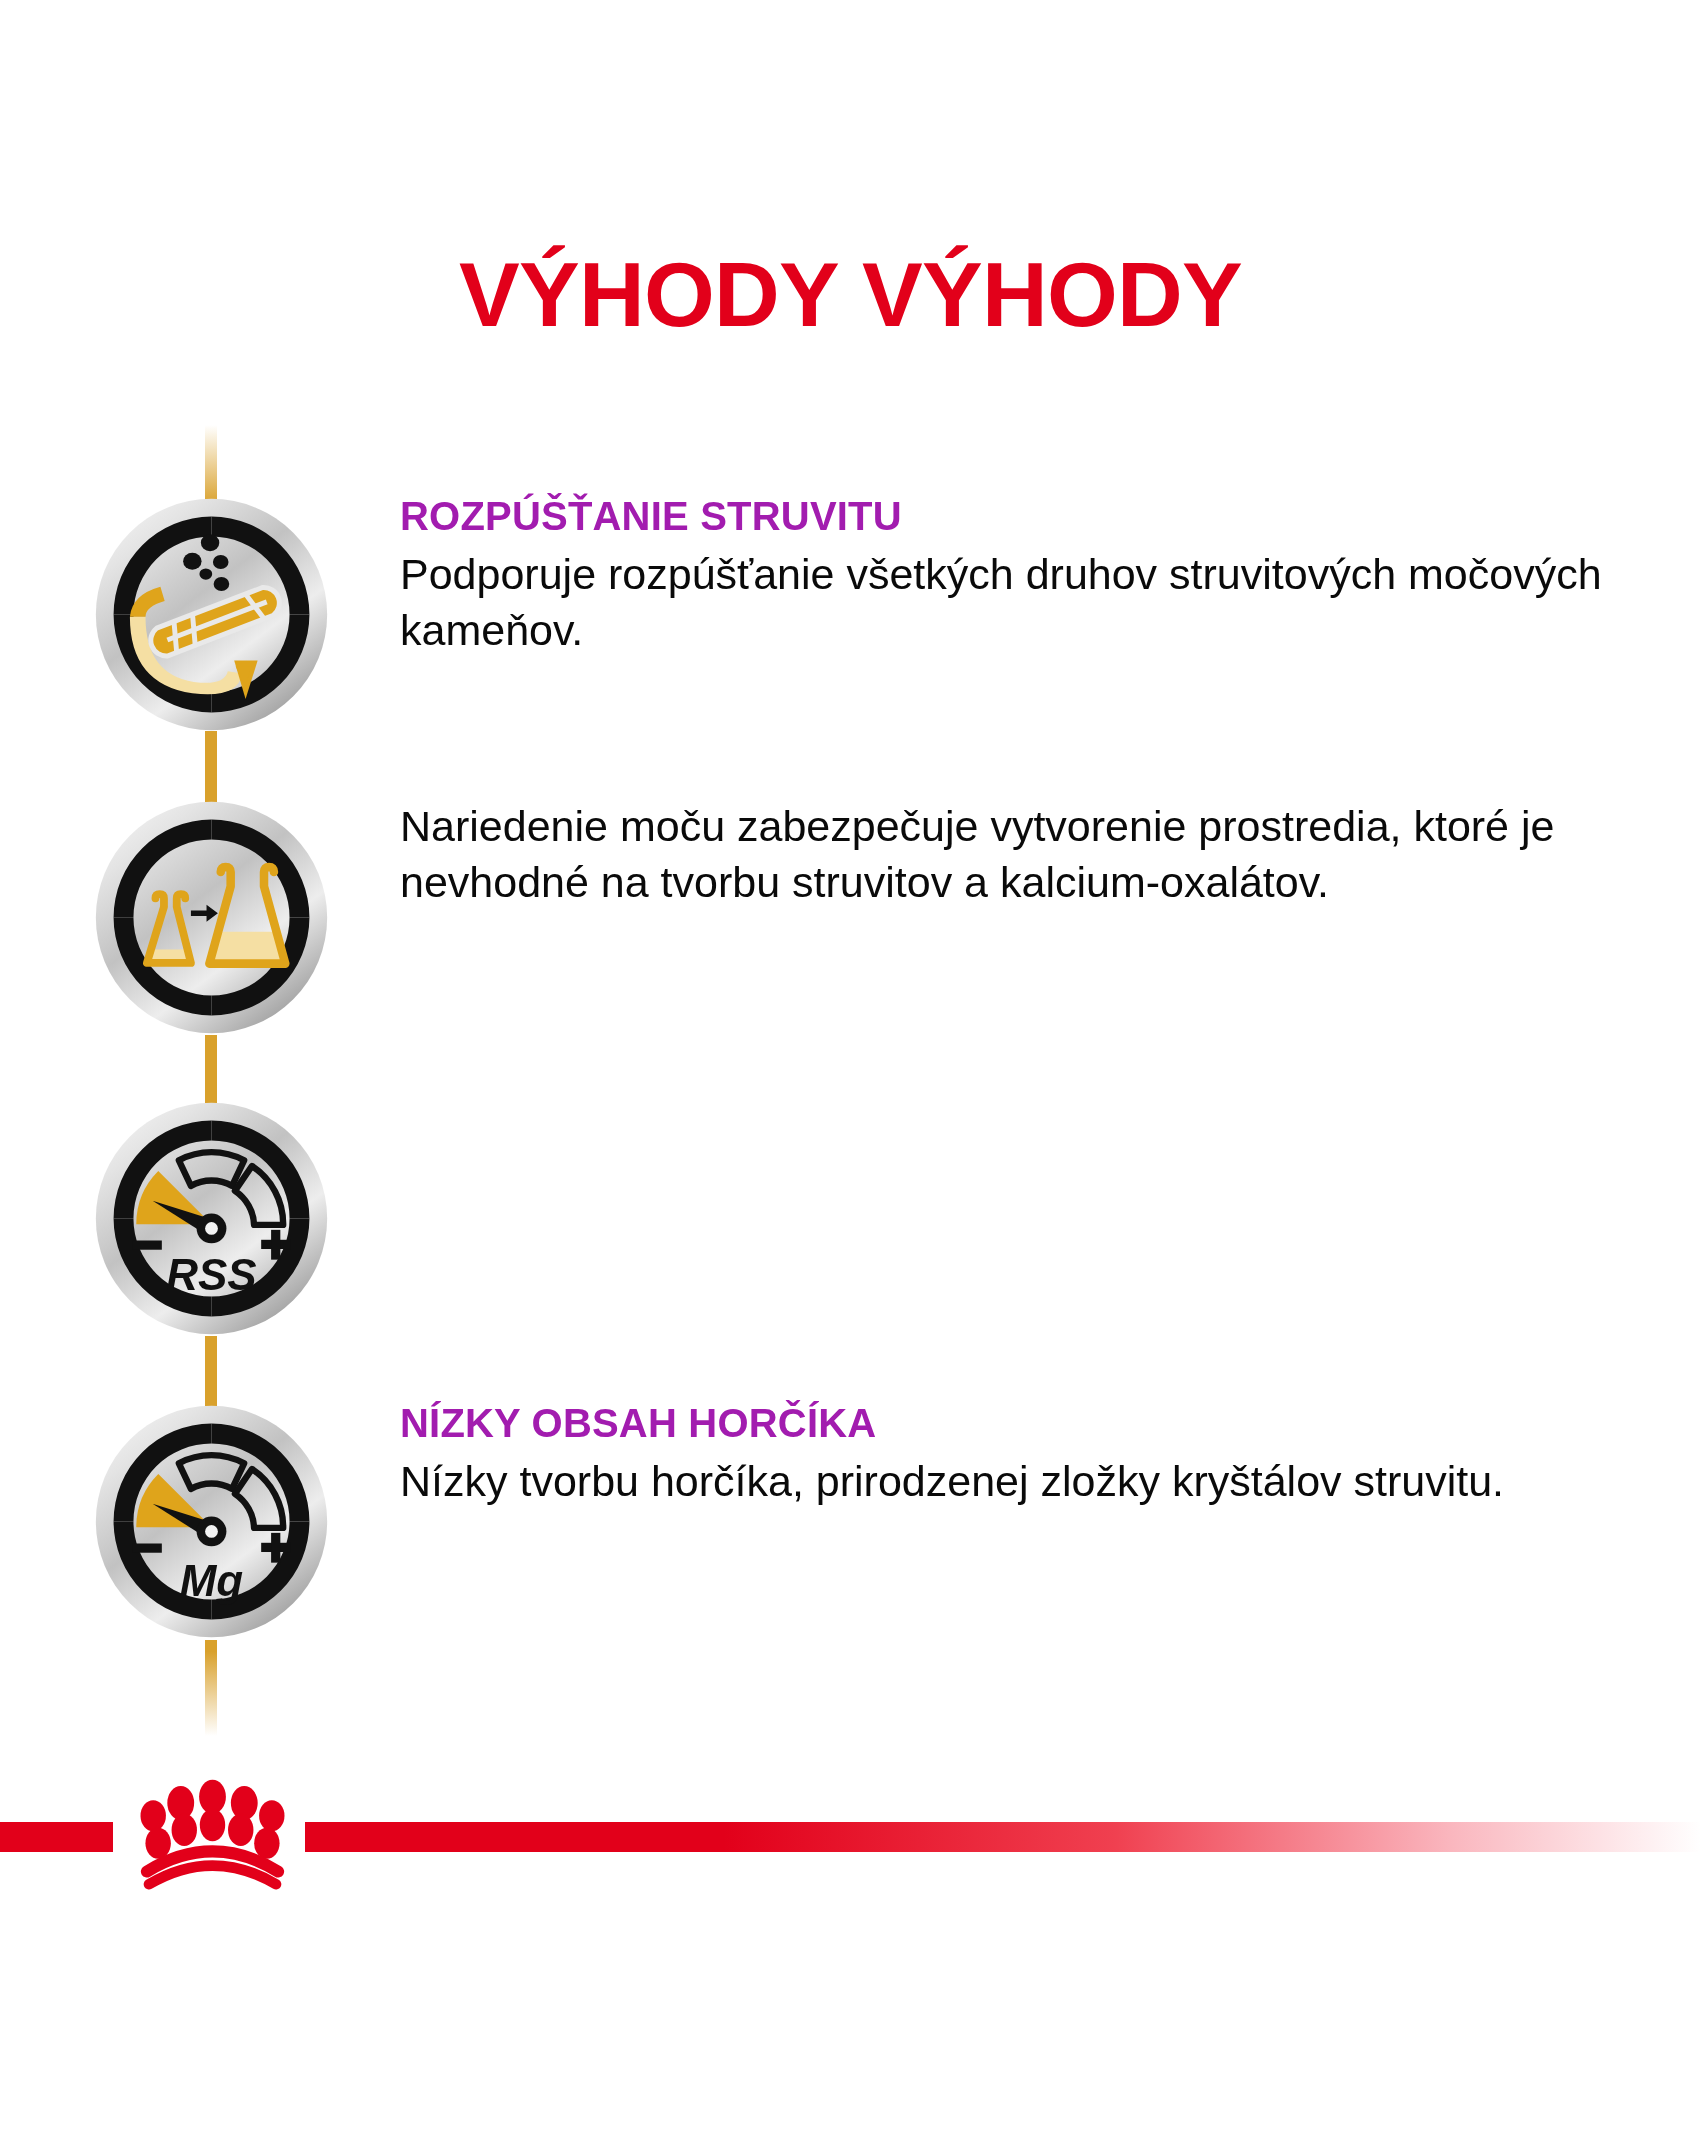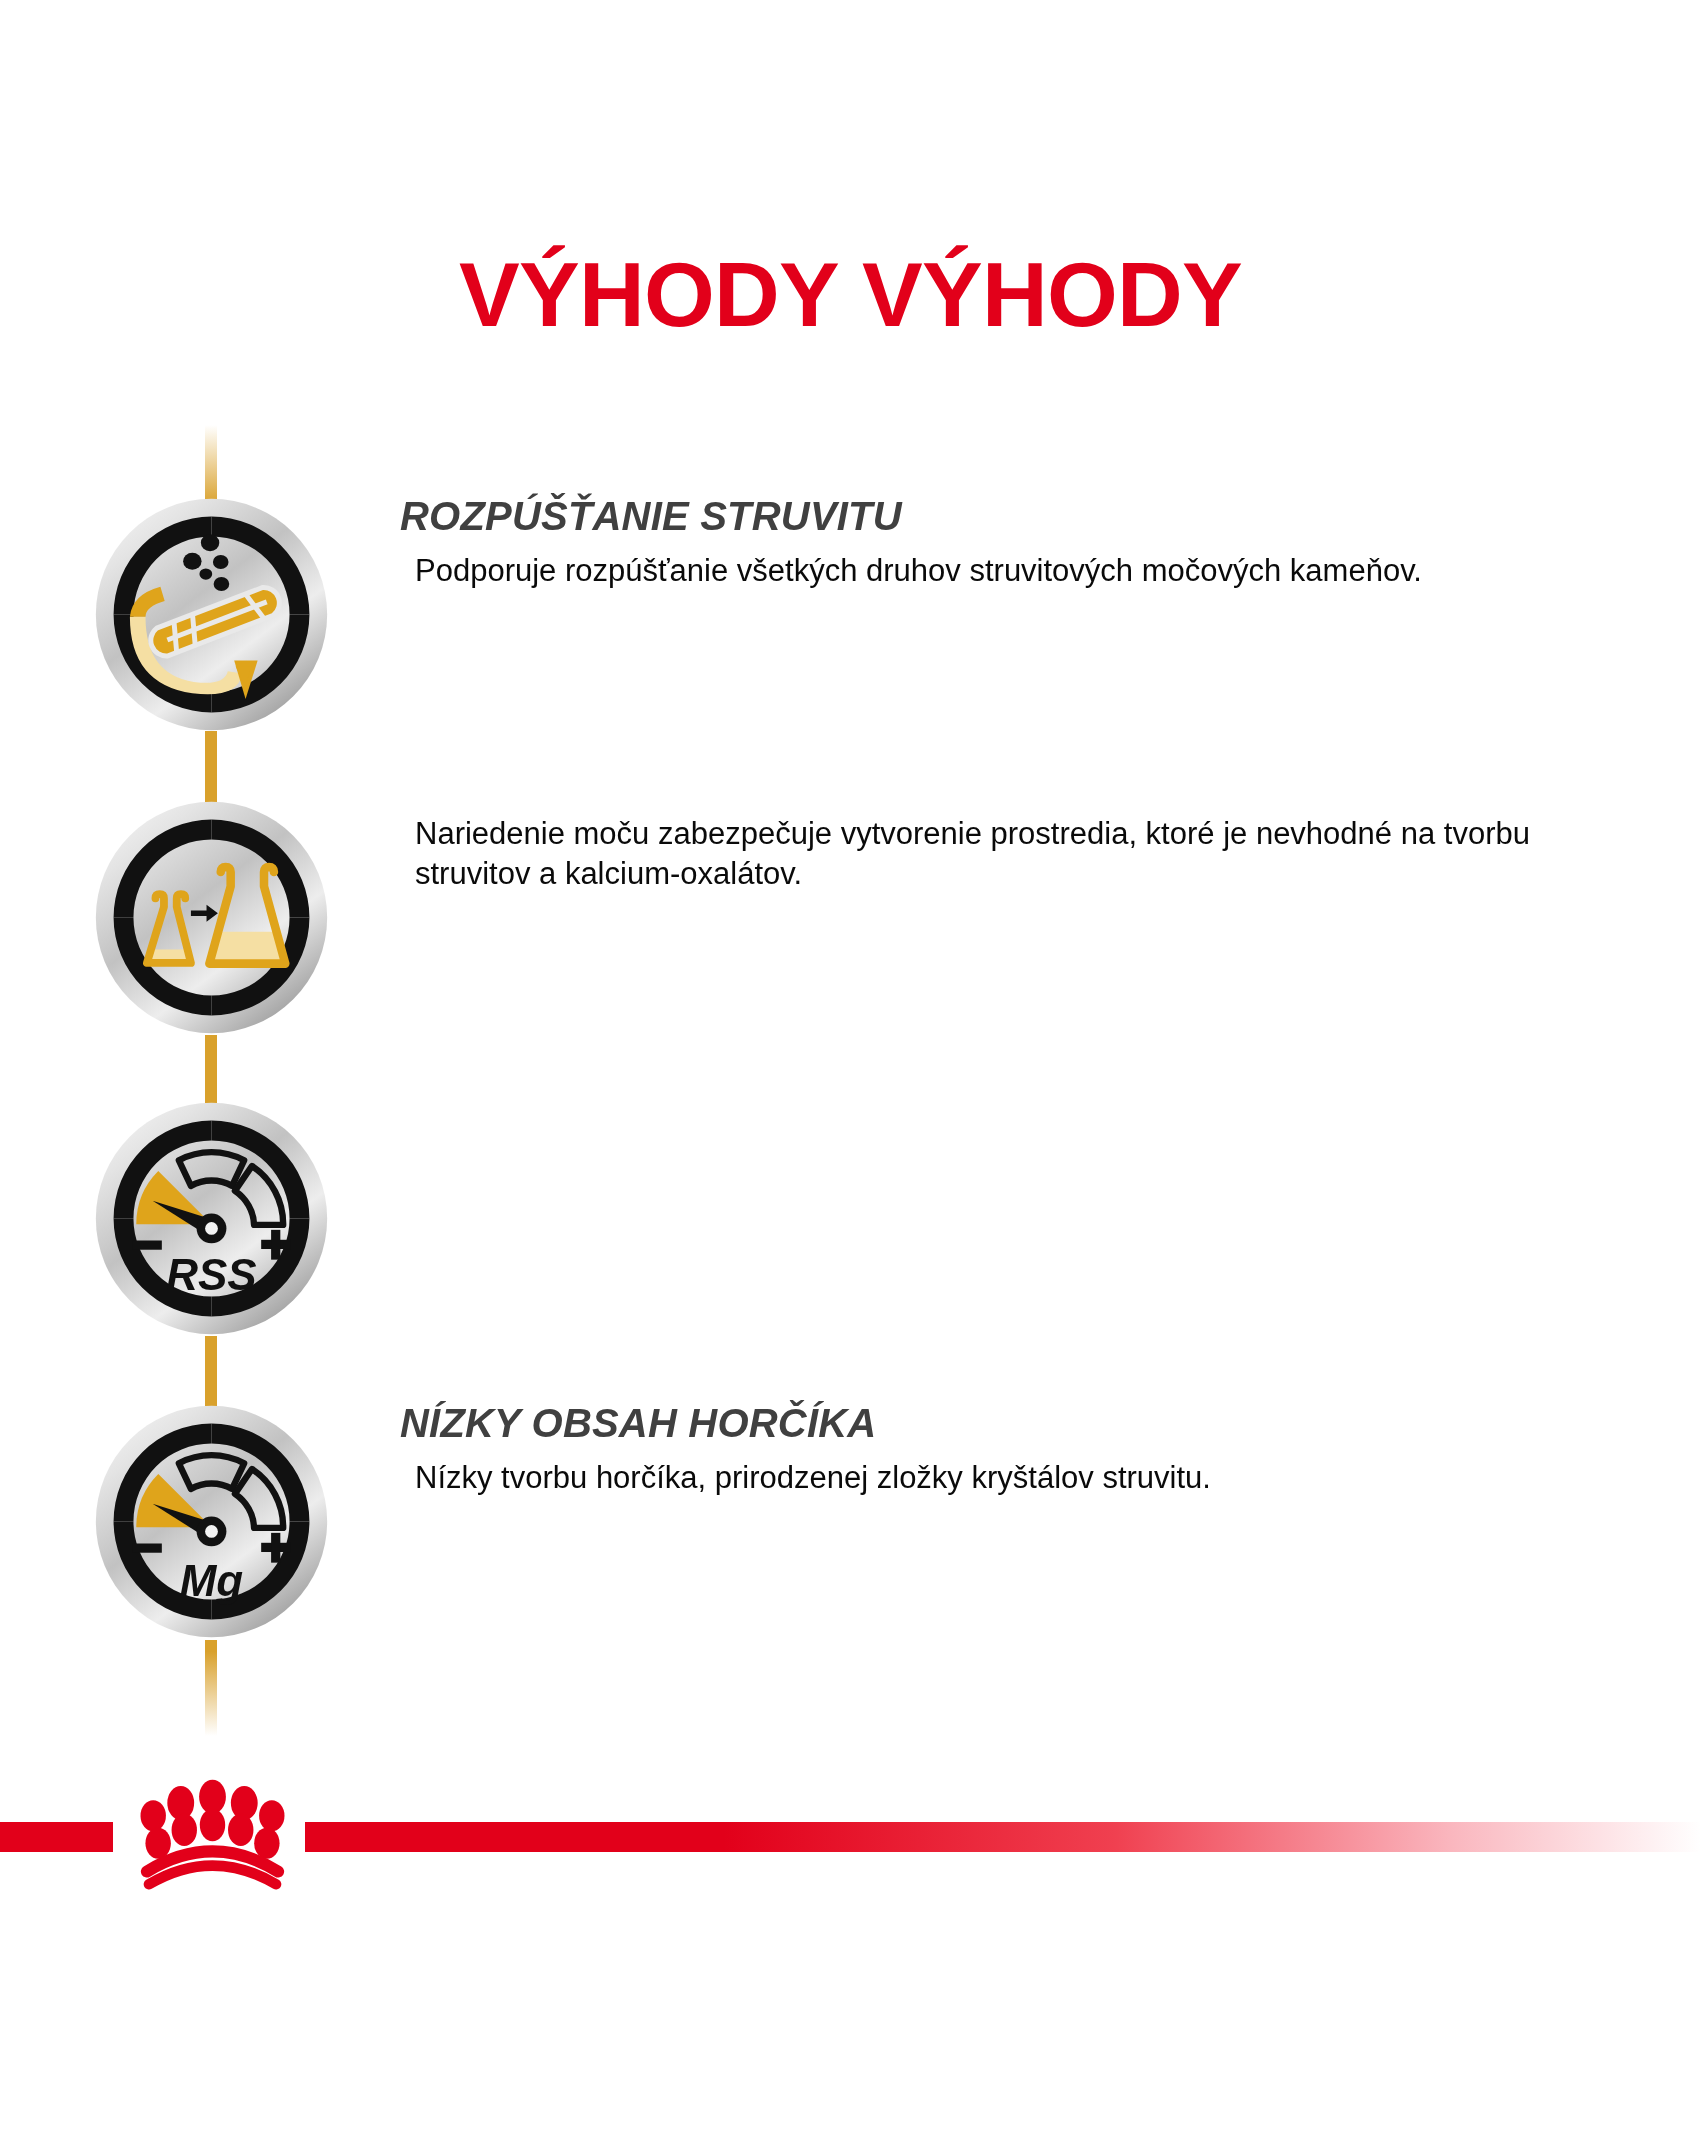--- a/index.html
+++ b/index.html
@@ -72,35 +72,34 @@
   }
   .icon-badge svg { display: block; width: 237px; height: 237px; }
 
   .benefit-text {
     position: absolute;
     left: 400px;
     top: 0;
     width: 1254px;
   }
   .benefit-title {
-    color: #404040;
+    color: #a21caf;
     font-size: 40px;
     font-weight: bold;
     line-height: 1.0;
     letter-spacing: 0.2px;
     margin: 0 0 11.3px 0;
     white-space: nowrap;
-    font-style: italic;
   }
   .benefit-body {
     color: #0A0A0A;
-    font-size: 31px;
+    font-size: 43px;
     font-weight: normal;
     line-height: 1.30;
-    margin: 15px;
+    margin: 0;
     max-width: 1219px;
   }
 
   
   #footer { position: absolute; left: 0; top: 1772px; width: 1701px; height: 142px; }
   .footer-bar-left {
     position: absolute; left: 0; top: 50px;
     width: 113px; height: 30px;
     background: #E2001A;
   }

